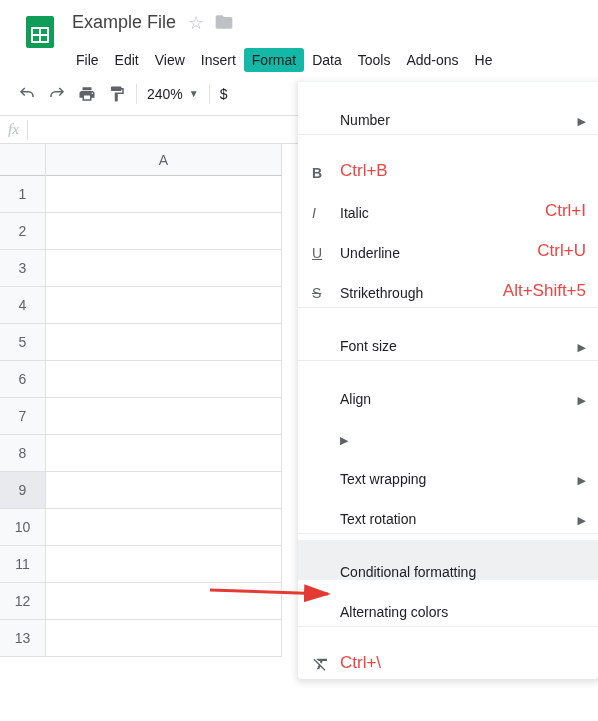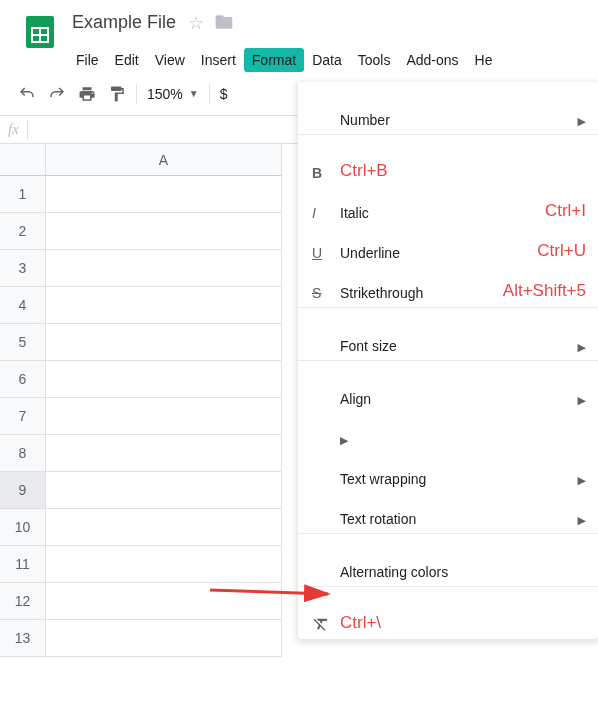--- a/index.html
+++ b/index.html
@@ -113,21 +113,21 @@
         <path d="M19 8H5c-1.66 0-3 1.34-3 3v6h4v4h12v-4h4v-6c0-1.66-1.34-3-3-3zm-3 11H8v-5h8v5zm3-7c-.55 0-1-.45-1-1s.45-1 1-1 1 .45 1 1-.45 1-1 1zm-1-9H6v4h12V3z"></path>
       </svg>
     </div>
   <div class="tool-btn">
       <svg width="18" height="18" viewBox="0 0 24 24" fill="#5f6368">
         <path d="M18 4V3c0-.55-.45-1-1-1H5c-.55 0-1 .45-1 1v4c0 .55.45 1 1 1h12c.55 0 1-.45 1-1V6h1v4H9v11c0 .55.45 1 1 1h2c.55 0 1-.45 1-1v-9h8V4h-3z"></path>
       </svg>
     </div>
   <div class="tool-sep"></div>
   <div class="zoom">
-      <span>150%</span>
+      <span>240%</span>
       <span class="caret">▼</span>
     </div>
   <div class="tool-sep"></div>
   <div class="dollar">$</div>
 </div>
 
 <div class="fx-bar">
   <span class="fx-label">fx</span>
   <div class="fx-sep"></div>
   <input class="fx-input" style="">
@@ -250,20 +250,24 @@
     <span class="dd-icon"></span>
       <span class="dd-label">Text wrapping</span>
       <span class="dd-arrow">▶</span>
   </div>
   <div class="dd-item dd-noicon">
     <span class="dd-icon"></span>
       <span class="dd-label">Text rotation</span>
       <span class="dd-arrow">▶</span>
   </div>
   <div class="dd-sep"></div>
+  <div class="dd-item dd-noicon hover">
+    <span class="dd-icon"></span>
+      <span class="dd-label">Conditional formatting</span>
+  </div>
   <div class="dd-item dd-noicon">
     <span class="dd-icon"></span>
       <span class="dd-label">Alternating colors</span>
   </div>
   <div class="dd-sep"></div>
   <div class="dd-item">
     <span class="dd-icon">
         <svg viewBox="0 0 24 24" fill="#5f6368">
           <path d="M3.27 5L2 6.27l6.97 6.97L6.5 19h3l1.57-3.66L16.73 21 18 19.73 3.27 5zM6 5v.18L8.82 8h2.4l-.72 1.68 2.1 2.1L14.21 8H20V5H6z"></path>
         </svg>

